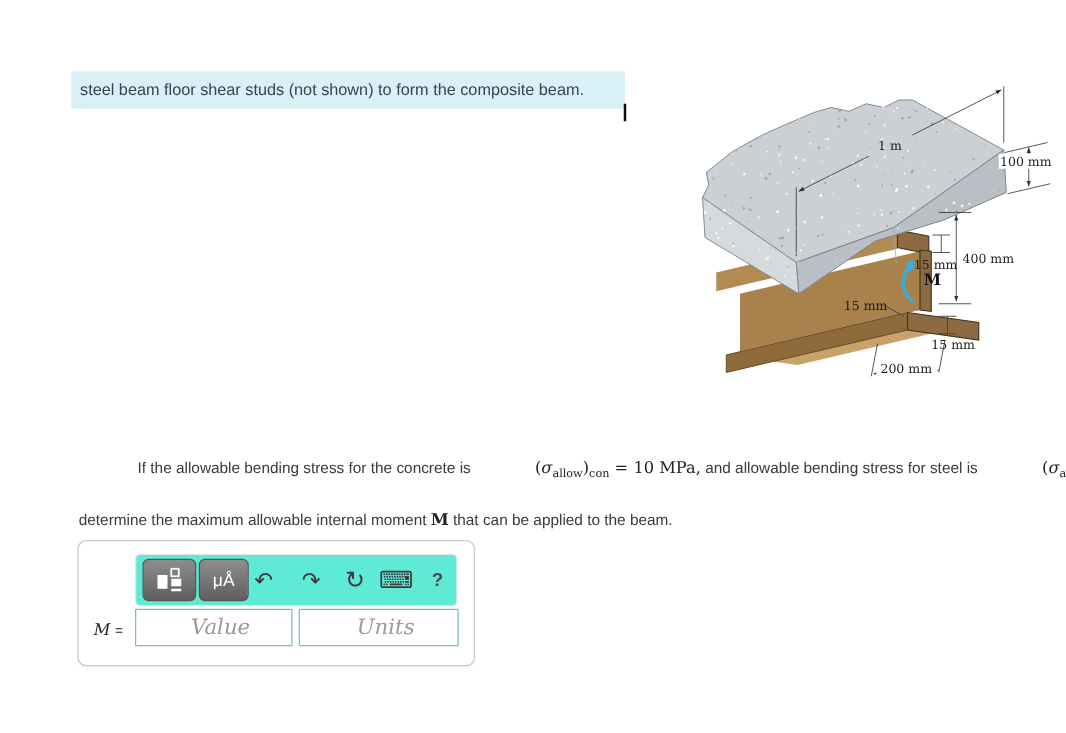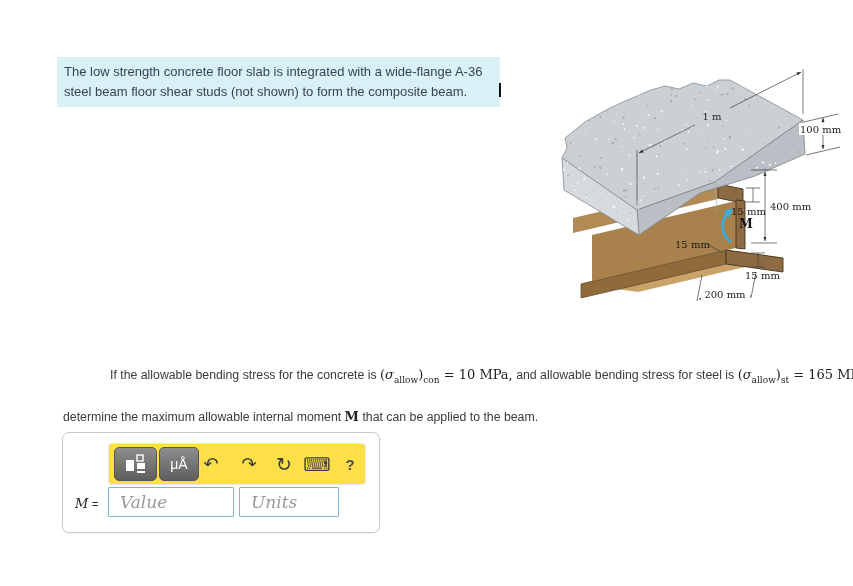--- a/index.html
+++ b/index.html
@@ -8,64 +8,63 @@
 
   
   .hl-box{position:absolute;left:57px;top:57px;width:443px;background:#d9f0f6;
     padding:5px 7px;box-sizing:border-box;font-size:13px;line-height:20px;color:#36454f;}
   .caret{position:absolute;left:499px;top:83px;width:2px;height:14px;background:#111;}
 
   
   .q-line1{position:absolute;left:63px;top:367px;white-space:nowrap;font-size:12.3px;color:#3a3a3a;}
   .q-line1 .ind{display:inline-block;width:47px;}
   .q-line2{position:absolute;left:63px;top:409px;white-space:nowrap;font-size:12.3px;color:#3a3a3a;}
-  .mth{font-family:"DejaVu Serif",serif;font-size:13px;color:#222;}
+  .mth{font-family:"DejaVu Serif",serif;font-size:13px;color:#222;margin-left:48px;}
   .mth .it{font-style:italic;}
   .mth sub{font-size:9px;}
   .serifM{font-family:"DejaVu Serif",serif;font-weight:bold;font-size:13px;color:#222;}
   .express{position:absolute;left:63px;top:410px;font-size:12.3px;font-weight:bold;color:#2b2b2b;}
 
   
   .panel{position:absolute;left:62px;top:432px;width:316px;height:99px;background:#fff;
     border:1px solid #c9c9c9;border-radius:7px;box-shadow:0 1px 2px rgba(0,0,0,.05);}
-  .toolbar{position:absolute;left:45px;top:10px;width:256px;height:40px;background:#fde047;
+  .toolbar{position:absolute;left:45px;top:10px;width:256px;height:40px;background:#5eead4;
     border:1px solid #e6e6e6;border-radius:4px;}
   .tb-btn{position:absolute;top:3px;height:32px;border-radius:5px;border:1px solid #555;
     background:linear-gradient(#8d8d8d,#5f5f5f);display:flex;align-items:center;justify-content:center;cursor:pointer;}
   .tb-btn.b1{left:5px;width:41px;}
   .tb-btn.b2{left:50px;width:38px;color:#fff;font-size:14px;font-family:"Liberation Sans",sans-serif;}
   .tb-icon{position:absolute;top:0;height:40px;width:28px;display:flex;align-items:center;
     justify-content:center;font-size:18px;color:#3b3b3b;cursor:pointer;}
   .i-undo{left:88px;}
   .i-redo{left:126px;}
   .i-reset{left:161px;font-size:19px;}
   .i-kb{left:194px;font-size:19px;}
   .i-help{left:227px;font-size:15px;font-weight:bold;color:#4a4a4a;}
   .m-label{position:absolute;left:12px;top:63px;font-size:13px;color:#222;}
   .m-label .var{font-family:"DejaVu Serif",serif;font-style:italic;}
   .m-label .eq{font-size:11px;}
   .ans-input{position:absolute;top:54px;height:30px;border:1px solid #7ab9ce;border-radius:1px;
     box-sizing:border-box;font-family:"DejaVu Serif",serif;font-style:italic;font-size:17px;
-    color:#555;padding:0 0 0 11px;outline:none;background:#fff;}
+    color:#555;padding:0 0 0 11px;outline:none;background:#fff;text-align:center;}
   .ans-input::placeholder{color:#9a9a9a;opacity:1;}
   .in-value{left:45px;width:126px;}
-  .in-units{left:176px;width:100px;}
+  .in-units{left:176px;width:128px;}
 
   
   .diagram{position:absolute;left:555px;top:60px;width:298px;height:250px;}
   .dimtxt{font-family:"DejaVu Serif",serif;font-size:10px;fill:#1c1c1c;}
   .momtxt{font-family:"DejaVu Serif",serif;font-size:12.5px;font-weight:bold;fill:#111;}
 </style>
 </head>
 <body>
 
 <div class="stage">
 
   <div class="hl-box">
-    <div>The low strength concrete floor slab is integrated with a wide-flange A-36</div>
     <div>steel beam floor shear studs (not shown) to form the composite beam.</div>
   </div>
   <div class="caret"></div>
 
   <svg class="diagram" viewBox="0 0 298 250" xmlns="http://www.w3.org/2000/svg">
     <defs>
       <marker id="arr" viewBox="0 0 10 10" refX="9" refY="5" markerWidth="7" markerHeight="7" orient="auto-start-reverse">
         <path d="M0,1.5 L9.5,5 L0,8.5 Z" fill="#333"></path>
       </marker>
       <clipPath id="cpTop">

